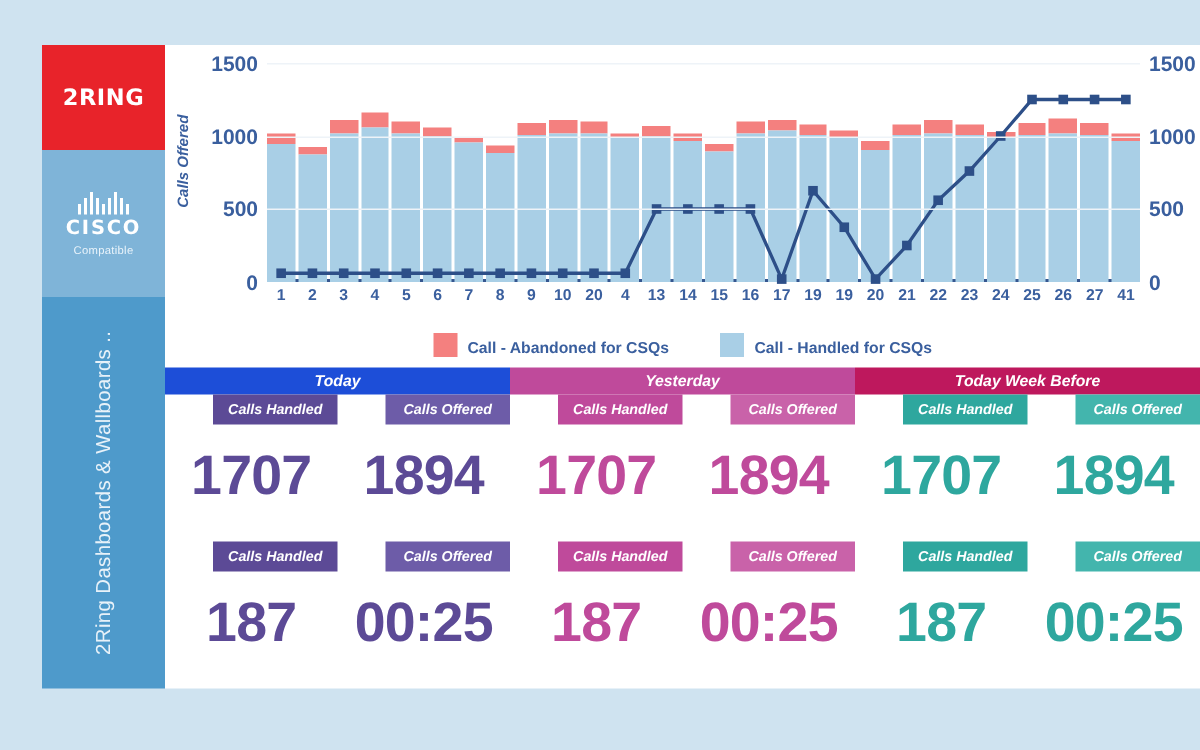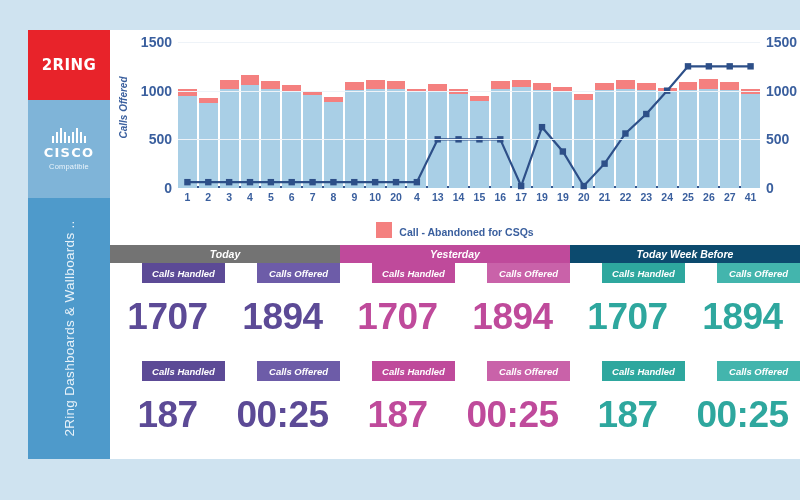--- a/index.html
+++ b/index.html
@@ -356,27 +356,31 @@
           <div class="tick-left" style="top: 0px;">1500</div>
           <div class="tick-right" style="top: 0px;">1500</div>
         </div>
     </div>
 
     <div class="legend">
       <div class="lg">
         <span class="sw red"></span>
         <span class="txt">Call - Abandoned for CSQs</span>
       </div>
+      <div class="lg">
+        <span class="sw blue"></span>
+        <span class="txt">Call - Handled for CSQs</span>
+      </div>
     </div>
 
     <div class="tbl">
       <div class="grp-row" id="grpRow1">
-          <div class="grp-cell" style="background: #737373;">Today</div>
+          <div class="grp-cell" style="background: #1d4ed8;">Today</div>
           <div class="grp-cell" style="background: rgb(191, 74, 155);">Yesterday</div>
-          <div class="grp-cell" style="background: #0c4a6e;">Today Week Before</div>
+          <div class="grp-cell" style="background: #be185d;">Today Week Before</div>
         </div>
       <div class="sub-row" id="subRow1">
           <div class="sub-cell" style="background: rgb(92, 74, 150);">Calls Handled</div>
           <div class="sub-cell" style="background: rgb(109, 92, 168);">Calls Offered</div>
           <div class="sub-cell" style="background: rgb(191, 74, 155);">Calls Handled</div>
           <div class="sub-cell" style="background: rgb(201, 98, 169);">Calls Offered</div>
           <div class="sub-cell" style="background: rgb(46, 167, 158);">Calls Handled</div>
           <div class="sub-cell" style="background: rgb(67, 181, 173);">Calls Offered</div>
         </div>
       <div class="val-row" id="valRow1">

